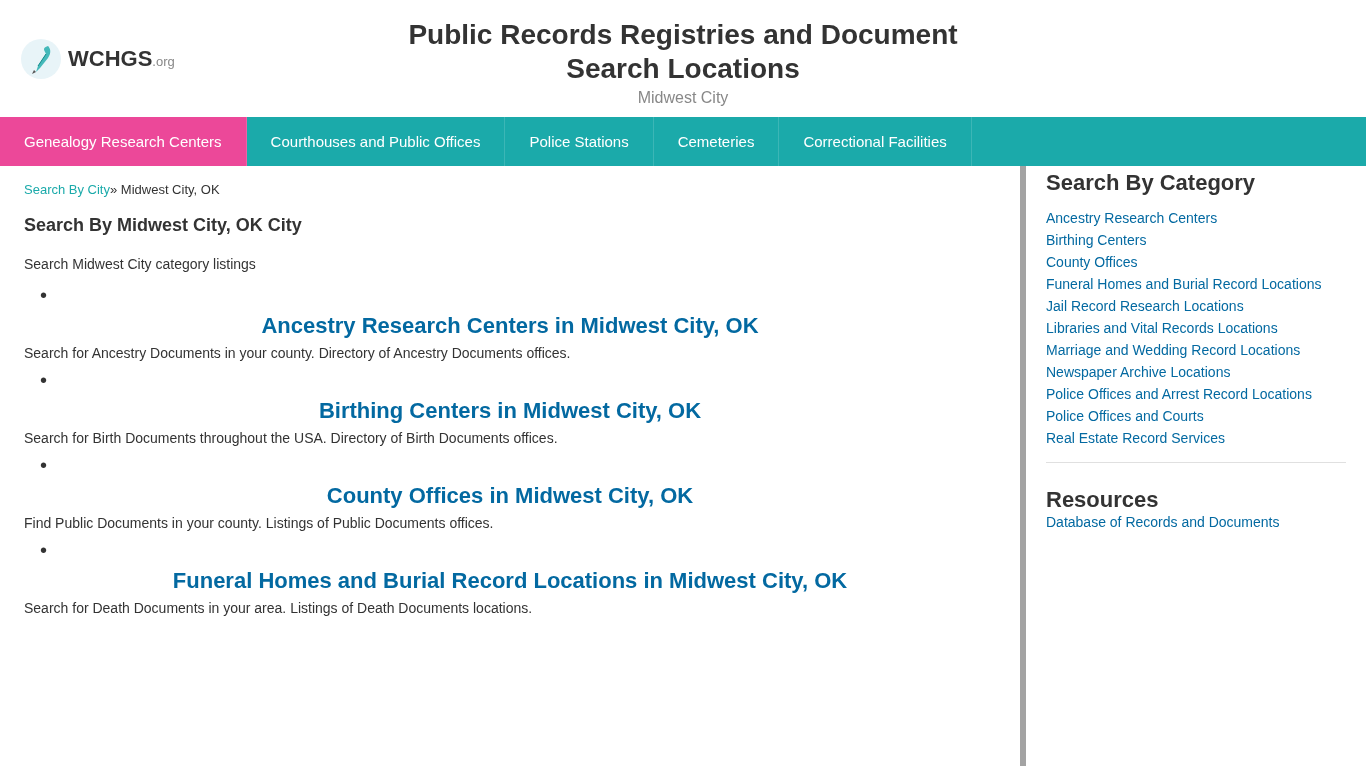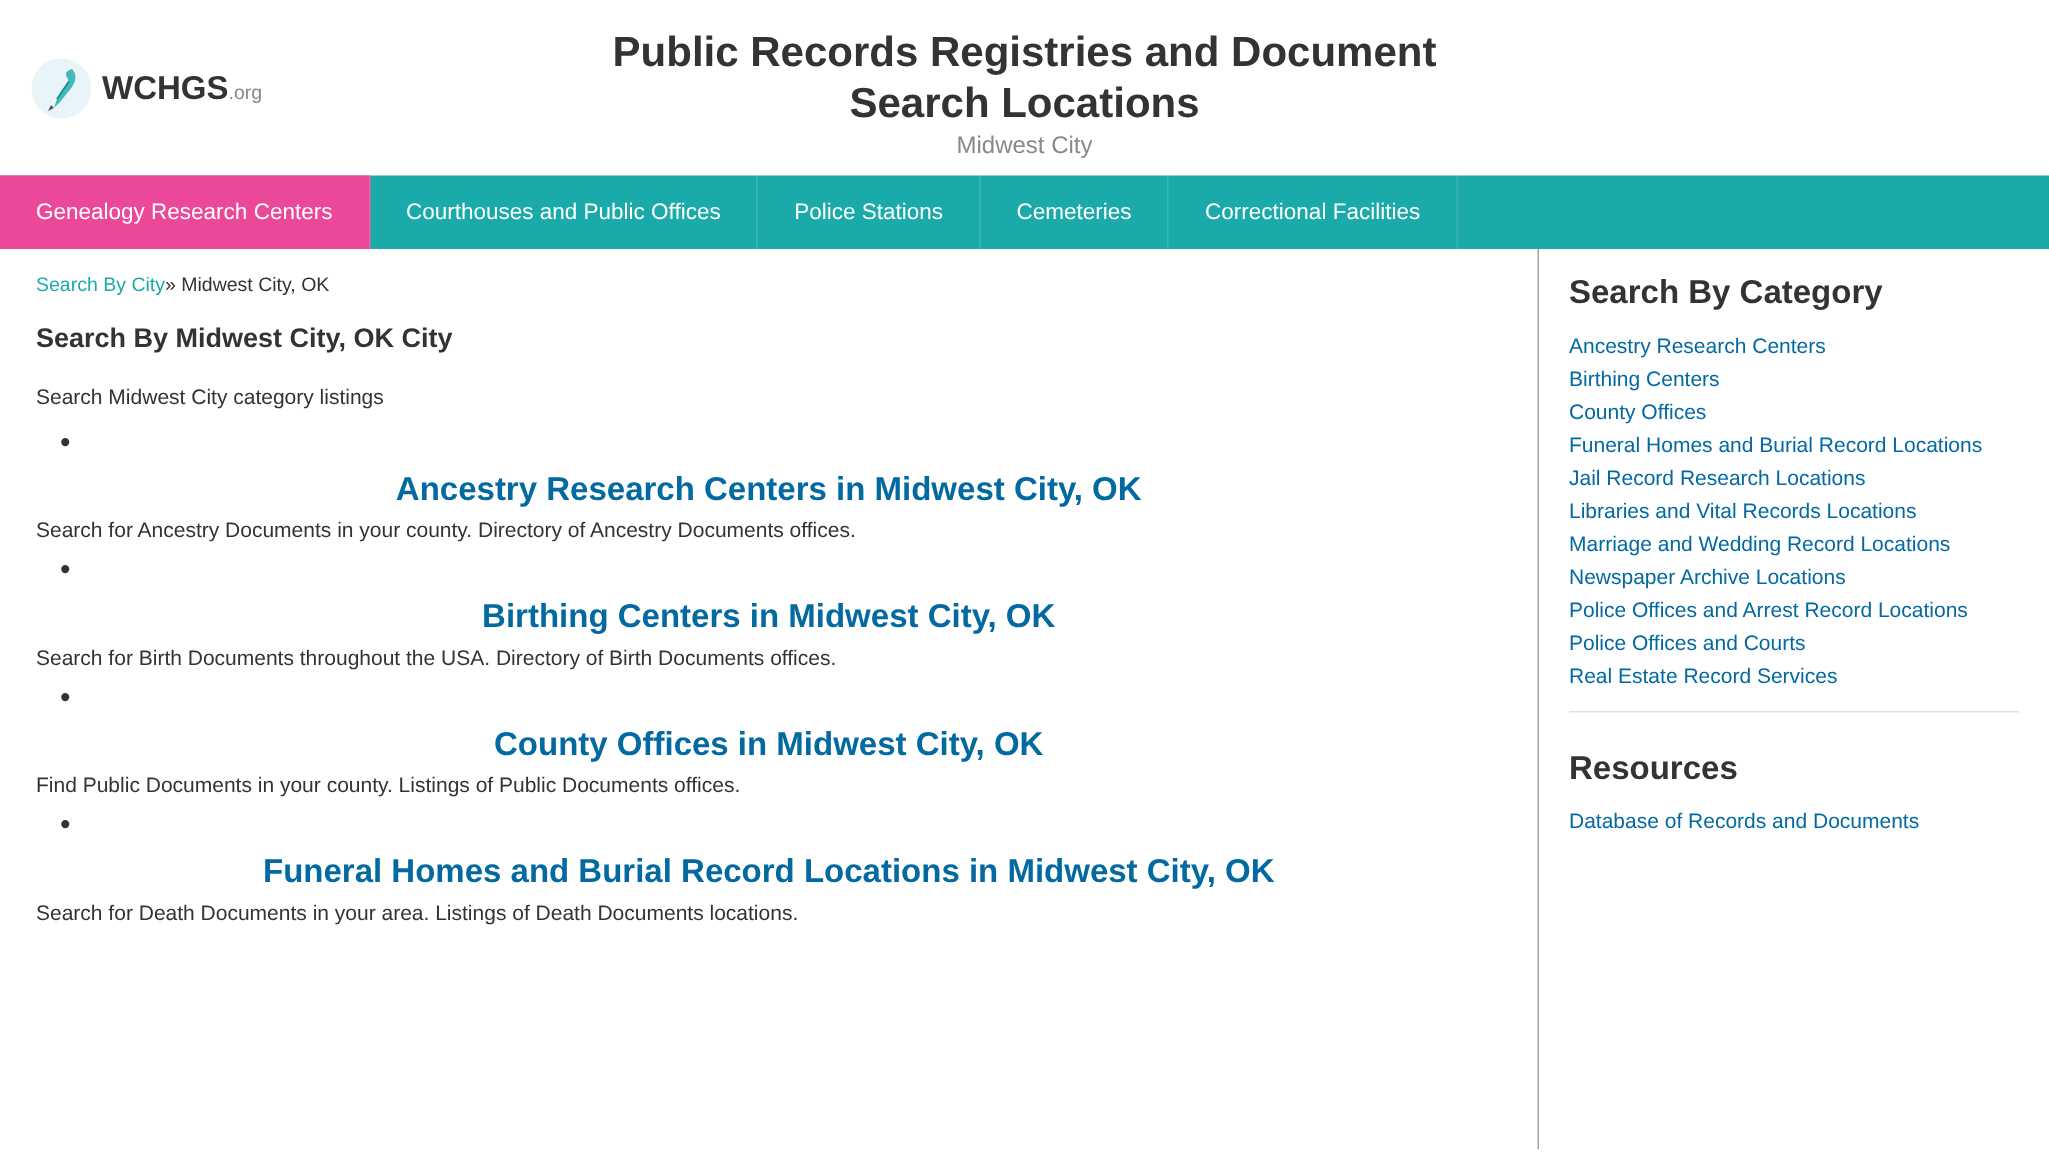--- a/index.html
+++ b/index.html
@@ -64,21 +64,21 @@
     #main-layout {
       display: flex;
       align-items: flex-start;
       max-width: 1366px;
     }
 
     
     #content {
       flex: 1;
       padding: 16px 24px 24px;
-      border-right: 1px solid #a3a3a3;
+      border-right: 6px solid #a3a3a3;
       min-height: 600px;
     }
 
     #breadcrumb {
       margin-bottom: 18px;
       font-size: 13px;
     }
     #breadcrumb a {
       color: #1baaaa;
       text-decoration: none;
@@ -114,21 +114,21 @@
     }
     .listing-desc {
       font-size: 14px;
       color: #333;
       margin-bottom: 8px;
     }
 
     
     #sidebar {
       width: 340px;
-      padding: 16px 20px;
+      padding: 4px 20px;
       flex-shrink: 0;
     }
 
     #sidebar-category-title {
       font-size: 22px;
       font-weight: bold;
       color: #333;
       margin-bottom: 14px;
     }
 
@@ -139,21 +139,21 @@
       font-size: 14px;
       margin-bottom: 6px;
       cursor: pointer;
     }
 
     #sidebar-resources-title {
       font-size: 22px;
       font-weight: bold;
       color: #333;
       margin-top: 24px;
-      margin-bottom: 14px;
+      margin-bottom: 1px;
     }
 
     .sidebar-divider {
       border: none;
       border-top: 1px solid #e0e0e0;
       margin: 16px 0;
     }
   </style>
 </head>
 <body>

